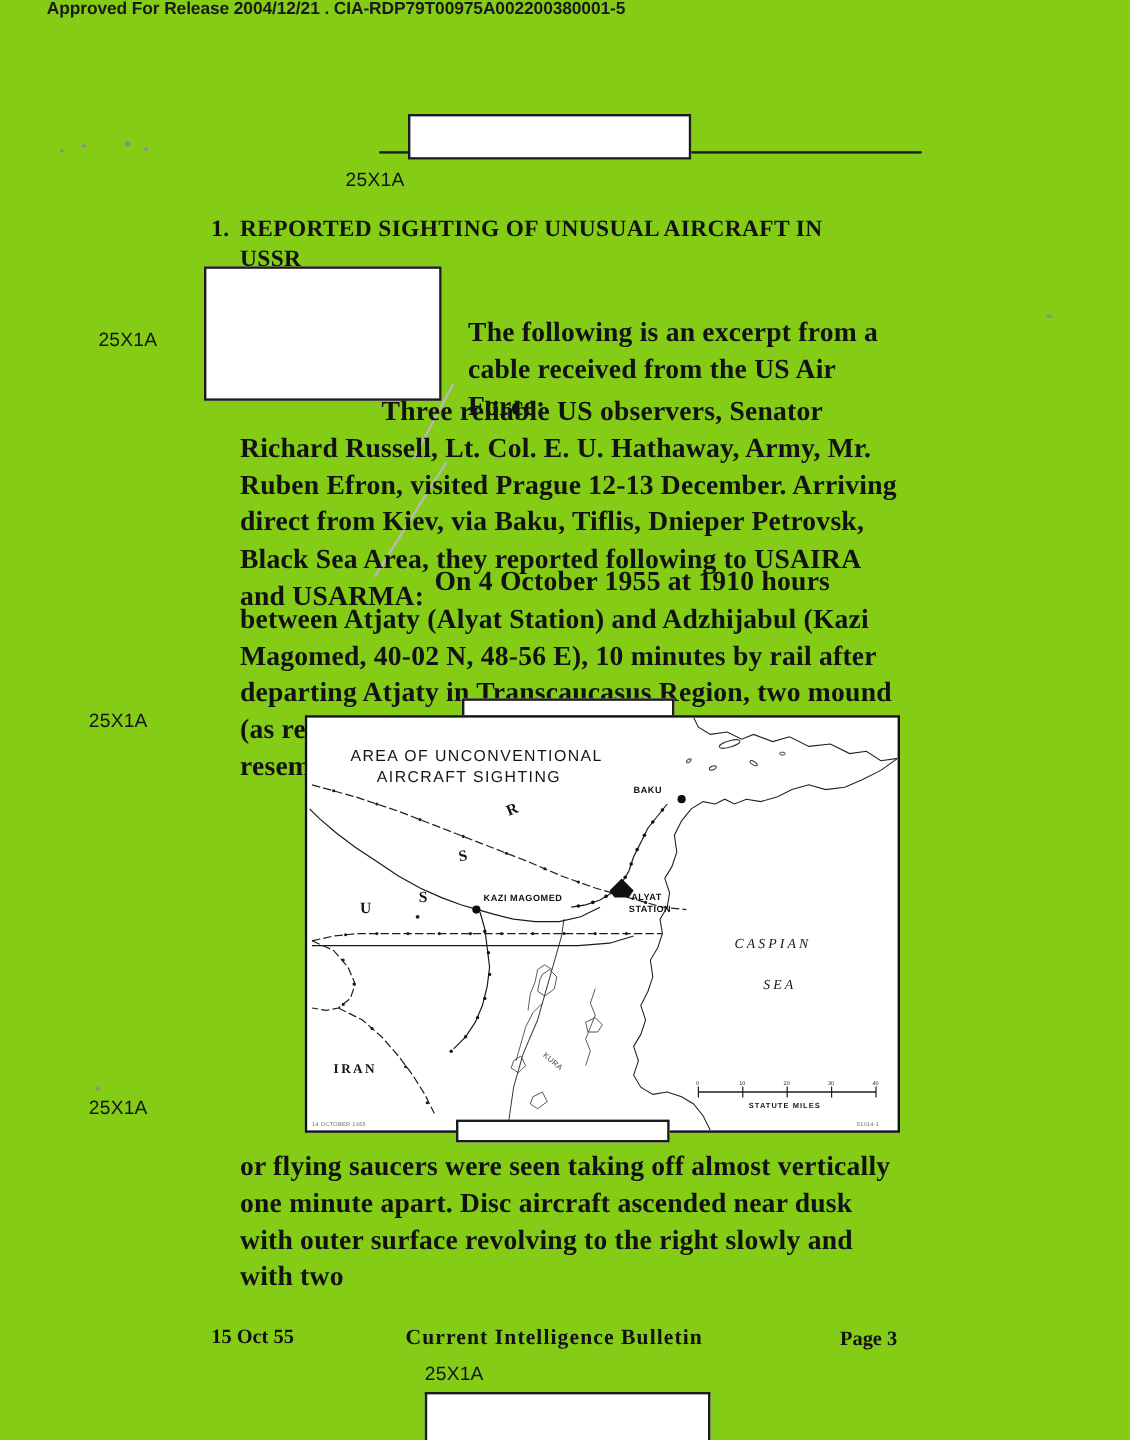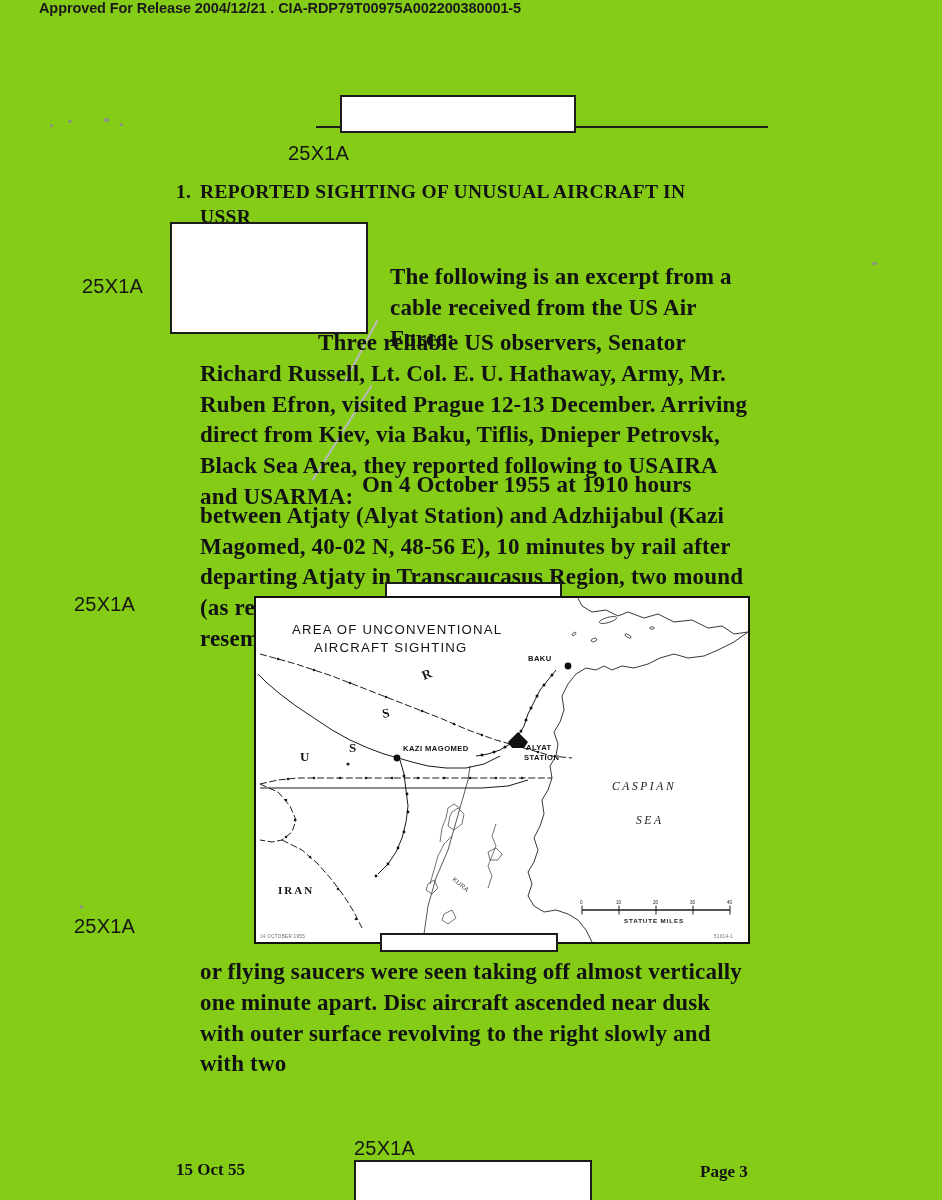--- a/index.html
+++ b/index.html
@@ -44,21 +44,21 @@
   
   .strike {
     position: absolute;
     height: 2px;
     background: #1d1d1d;
   }
 
   
   .marker25 {
     font-family: "Liberation Sans", sans-serif;
-    font-size: 20px;
+    font-size: 16px;
     color: #161616;
     letter-spacing: 0.2px;
     white-space: nowrap;
     text-align: right;
   }
 
   
   .redaction-box {
     position: absolute;
     background: #ffffff;
@@ -176,21 +176,21 @@
     font-family: "Liberation Sans", sans-serif;
     font-size: 4.6px;
     letter-spacing: 0.3px;
     fill: #6a6a6a;
   }
 
   
   .footer-row {
     position: absolute;
     left: 0;
-    top: 1160px;
+    top: 1104px;
     width: 942px;
     height: 26px;
   }
   .footer-date {
     position: absolute;
     left: 176px;
     top: 0;
     font-family: "Liberation Serif", serif;
     font-weight: bold;
     font-size: 17px;
@@ -415,20 +415,21 @@
       <text class="map-corner-note" x="458" y="340">51014-1</text>
     </svg>
   </div>
 
   <div class="redaction-box" style="left:380px; top:933px; width:178px; height:19px;"></div>
 
   <div class="body-text para-four">or flying saucers were seen taking off almost vertically one minute apart. Disc aircraft ascended near dusk with outer surface revolving to the right slowly and with two</div>
 
   <div class="footer-row">
     <span class="footer-date">15 Oct 55</span>
+    <span class="footer-title">Current Intelligence Bulletin</span>
     <span class="footer-page">Page 3</span>
   </div>
 
   <div class="marker25 abs" style="left:354px; top:1137px;">25X1A</div>
 
 
   <div class="redaction-box open-bottom" style="left:354px; top:1160px; width:238px; height:46px;"></div>
 
 </div>
 

